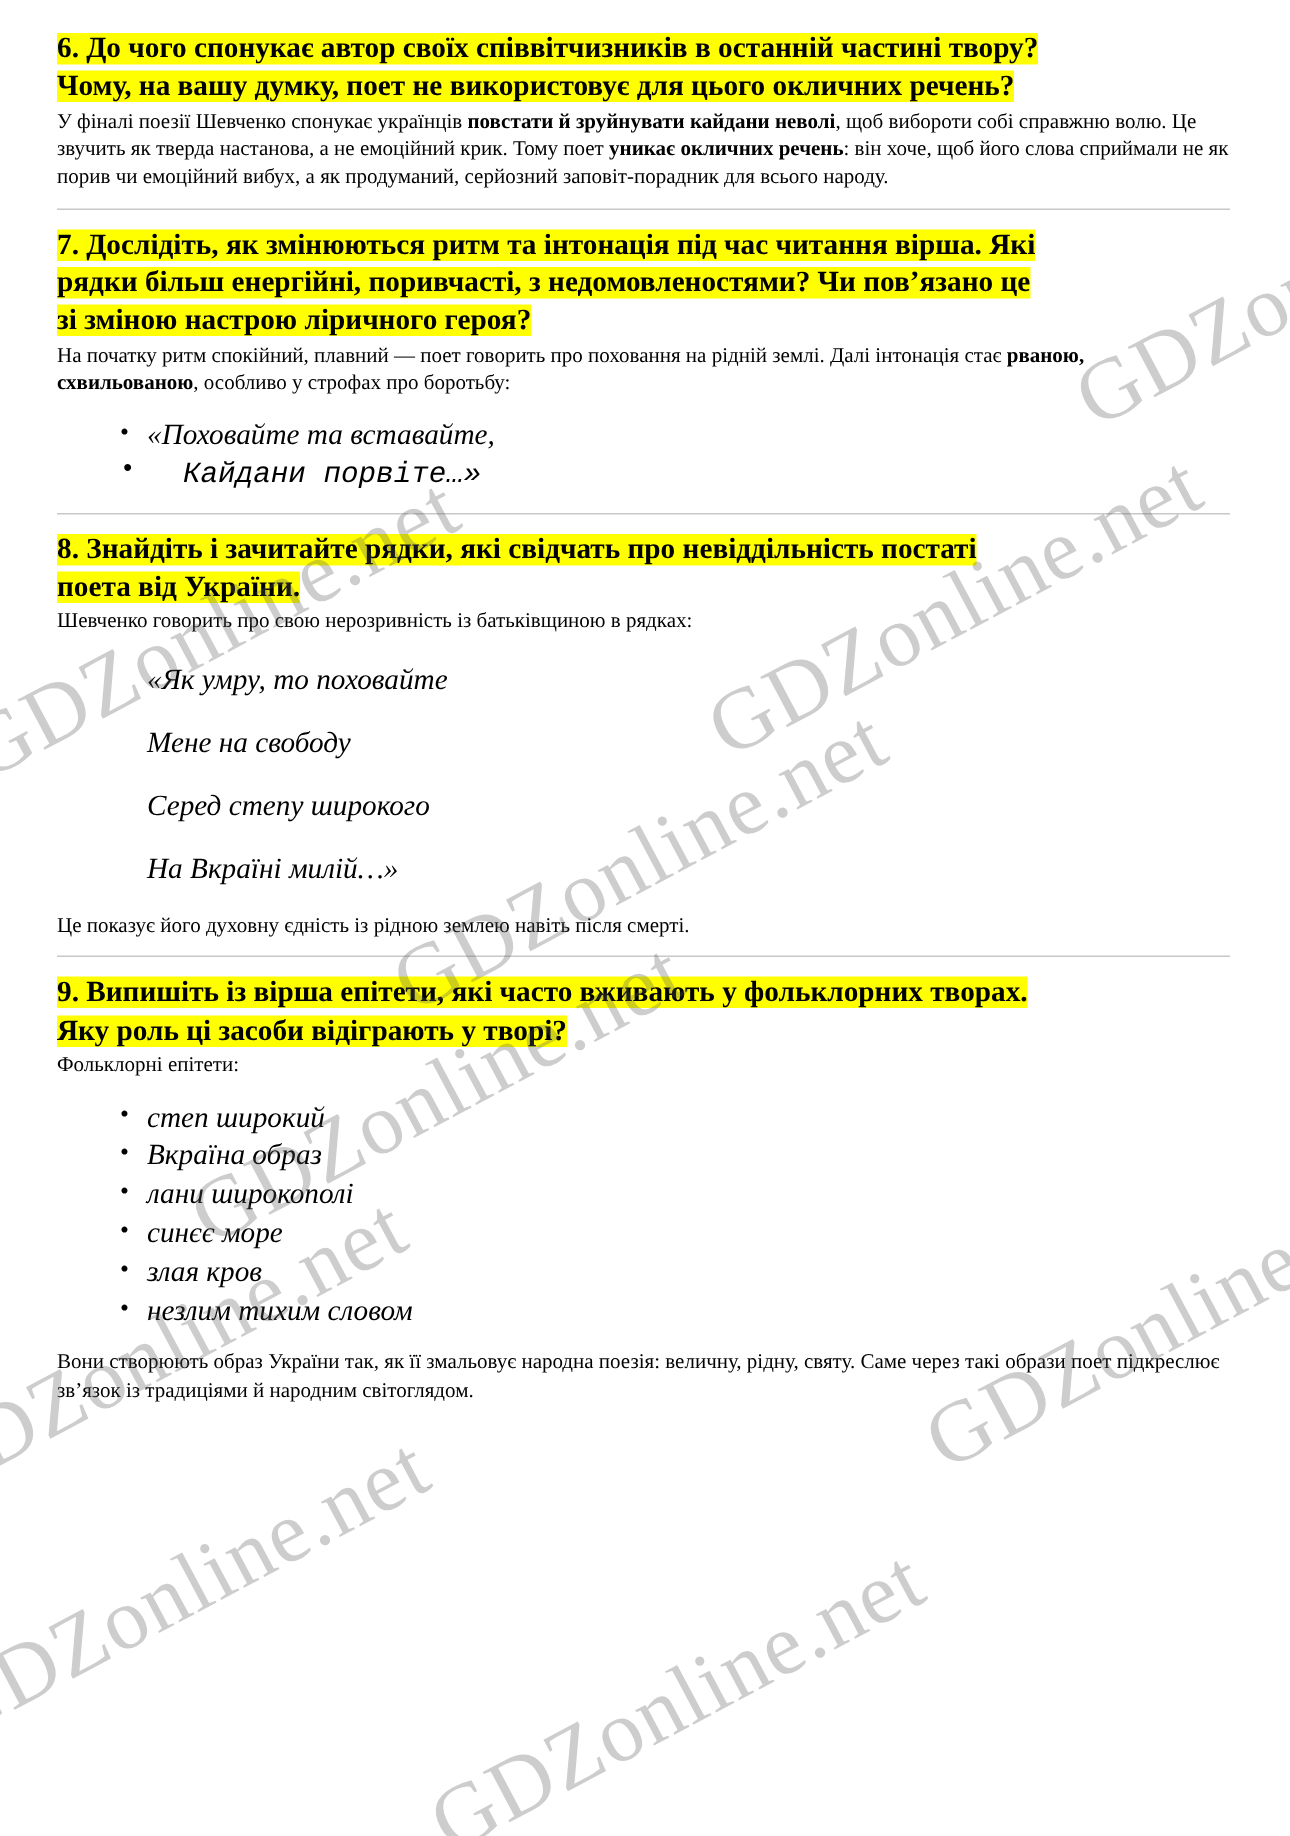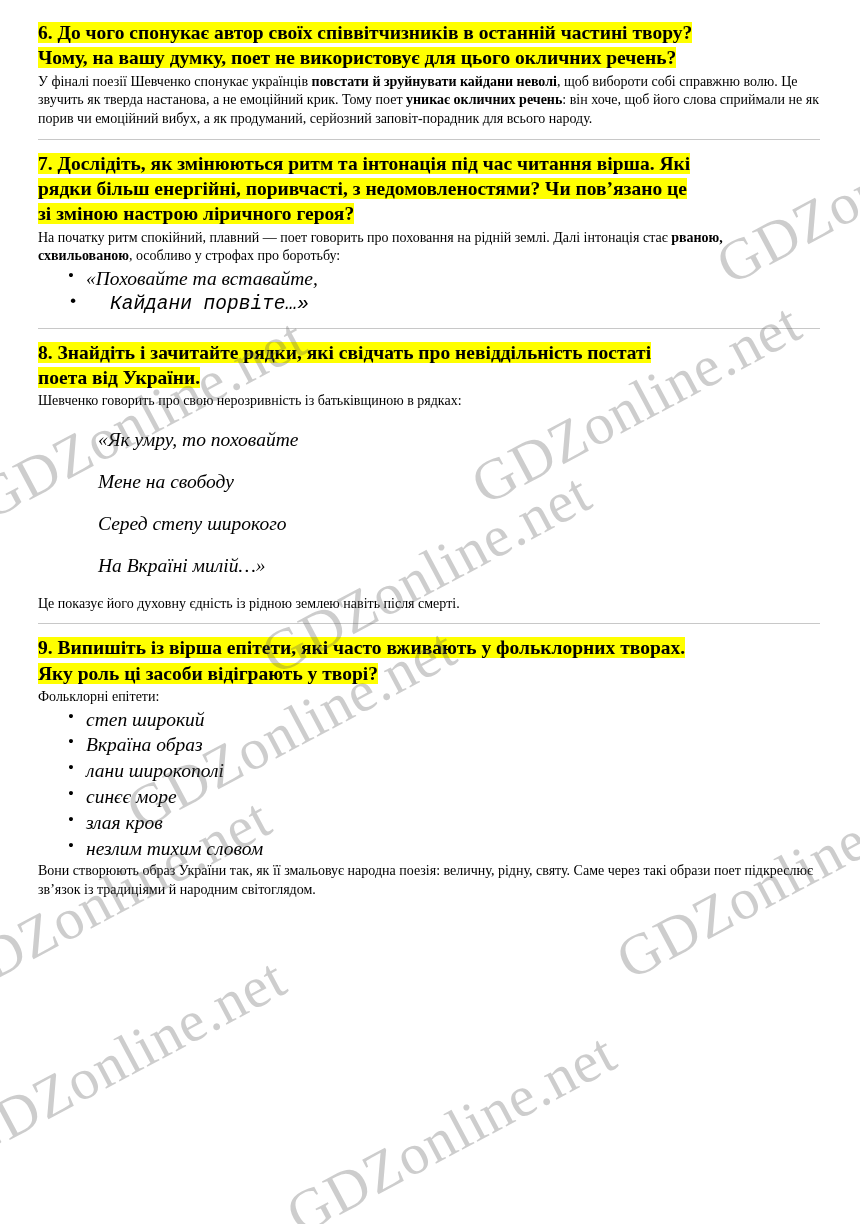--- a/index.html
+++ b/index.html
@@ -71,21 +71,21 @@
   }
   .para b { font-weight: bold; }
 
   .divider {
     border: 0;
     border-top: 1px solid #c8c8c8;
     margin: 10px 0 11px 0;
   }
 
   ul.bullets {
-    margin: 0;
+    margin: 12px;
     padding: 0 0 0 48px;
     list-style: none;
   }
   ul.bullets li {
     position: relative;
     font-size: 19.5px;
     line-height: 1.33;
     font-style: italic;
   }
   ul.bullets li::before {

